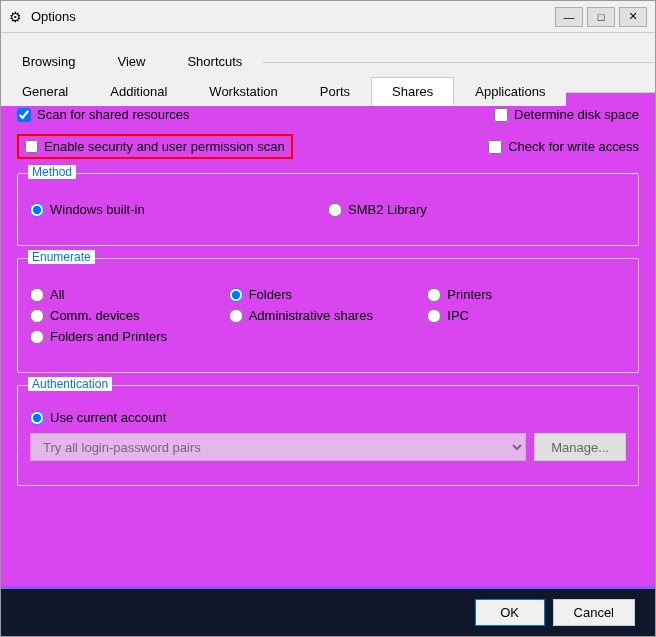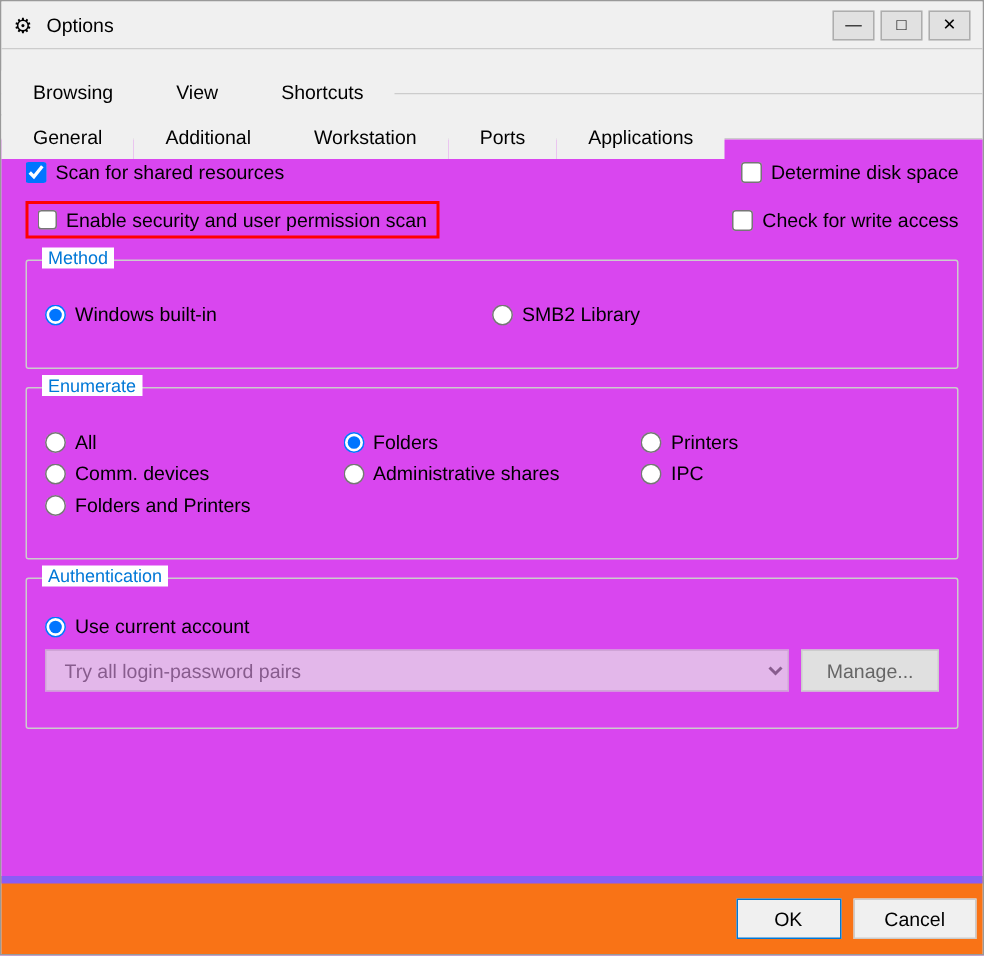--- a/index.html
+++ b/index.html
@@ -206,23 +206,23 @@
       cursor: pointer;
       height: 28px;
       color: #666;
     }
 
     
     .footer {
       display: flex;
       justify-content: flex-end;
       gap: 8px;
-      padding: 10px 4px;
-      background: #f97316;
-      border-top: 5px solid #8b5cf6;
+      padding: 10px 20px;
+      background: #0f172a;
+      border-top: 3px solid #8b5cf6;
     }
     .footer-btn {
       padding: 5px 20px;
       border: 1px solid #0078d7;
       background: #f0f0f0;
       font-size: 13px;
       cursor: pointer;
       min-width: 70px;
     }
     .footer-btn.ok {
@@ -267,20 +267,23 @@
       <span>General</span>
     </div>
     <div class="tab">
       <span>Additional</span>
     </div>
     <div class="tab">
       <span>Workstation</span>
     </div>
     <div class="tab">
       <span>Ports</span>
+    </div>
+    <div class="tab active">
+      <span>Shares</span>
     </div>
     <div class="tab">
       <span>Applications</span>
     </div>
   </div>
 
   <div class="content">
 
     <div class="checkbox-row">
       <div class="checkbox-item">

